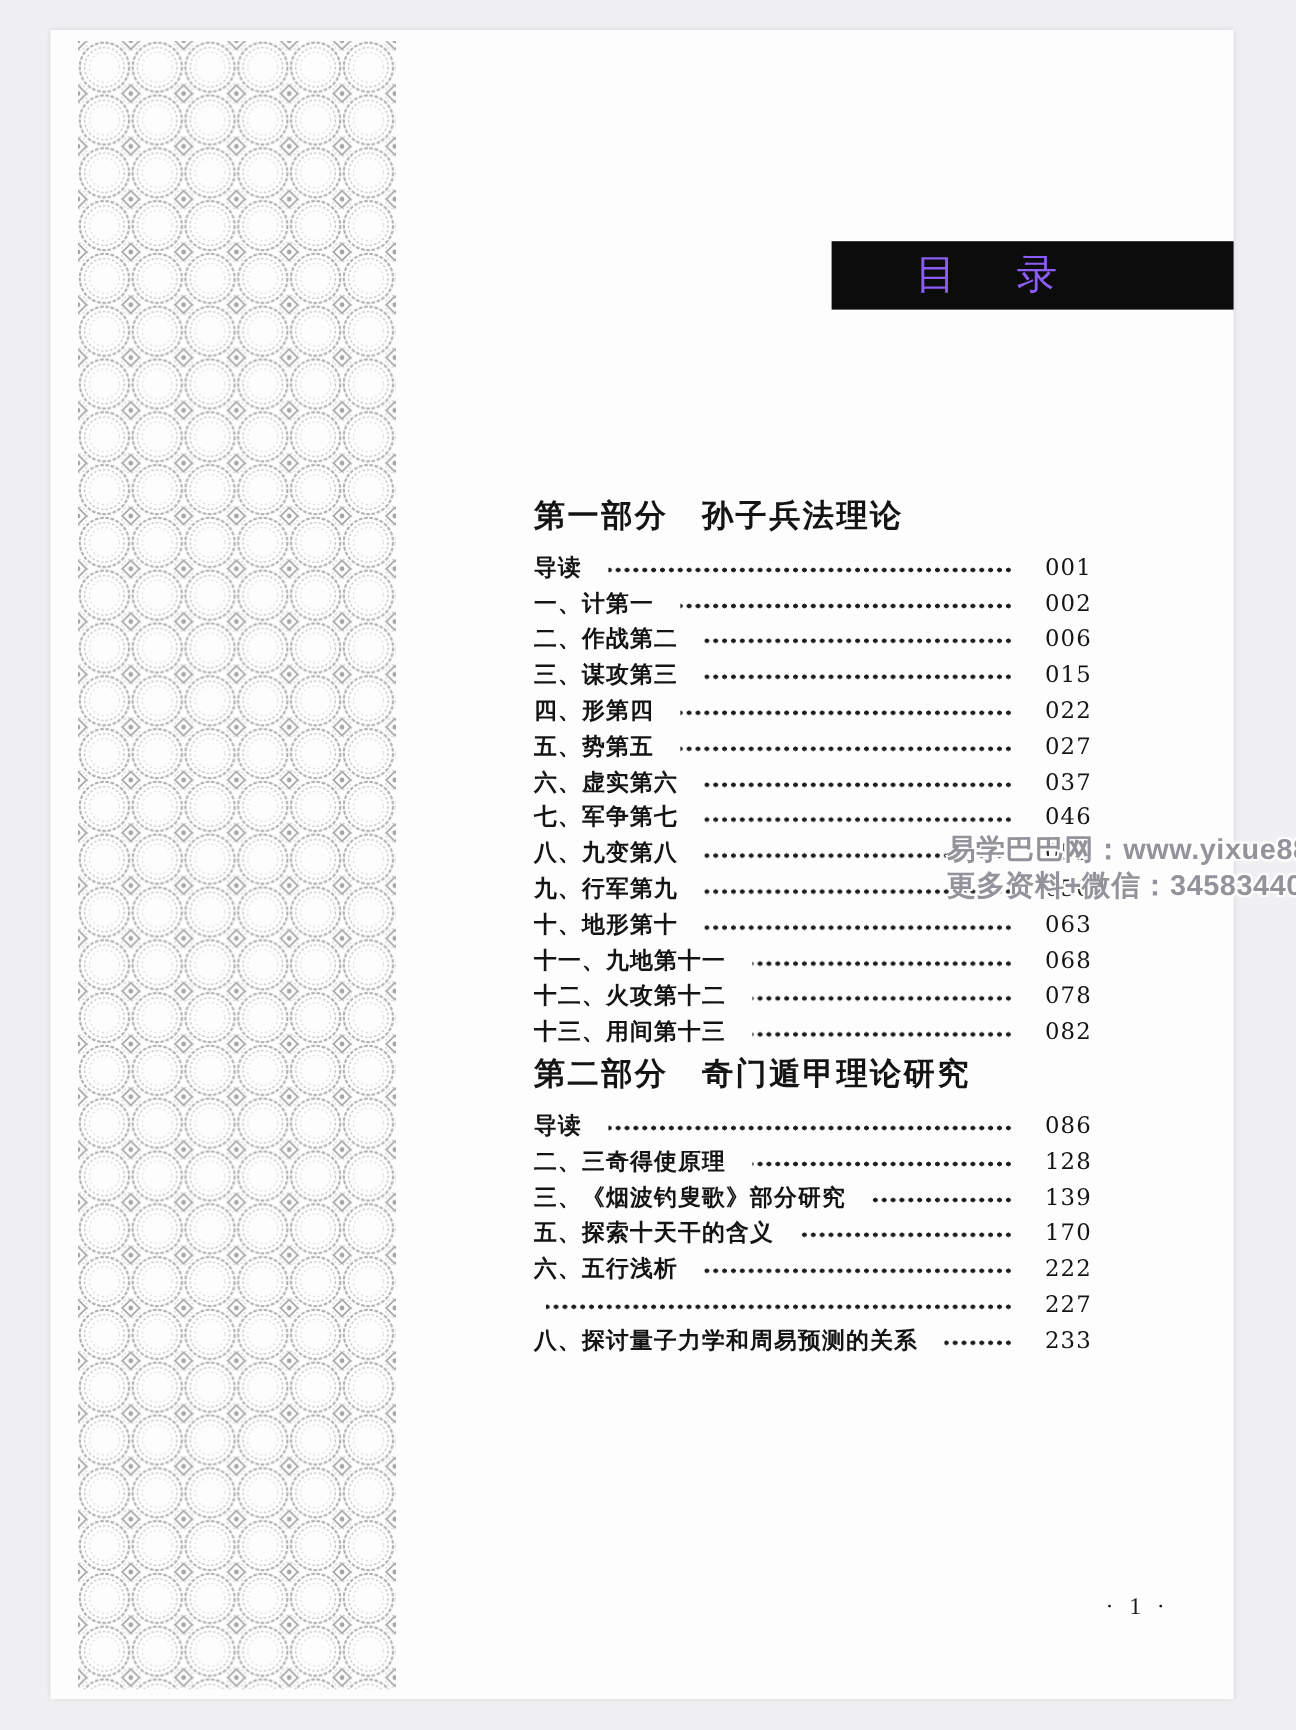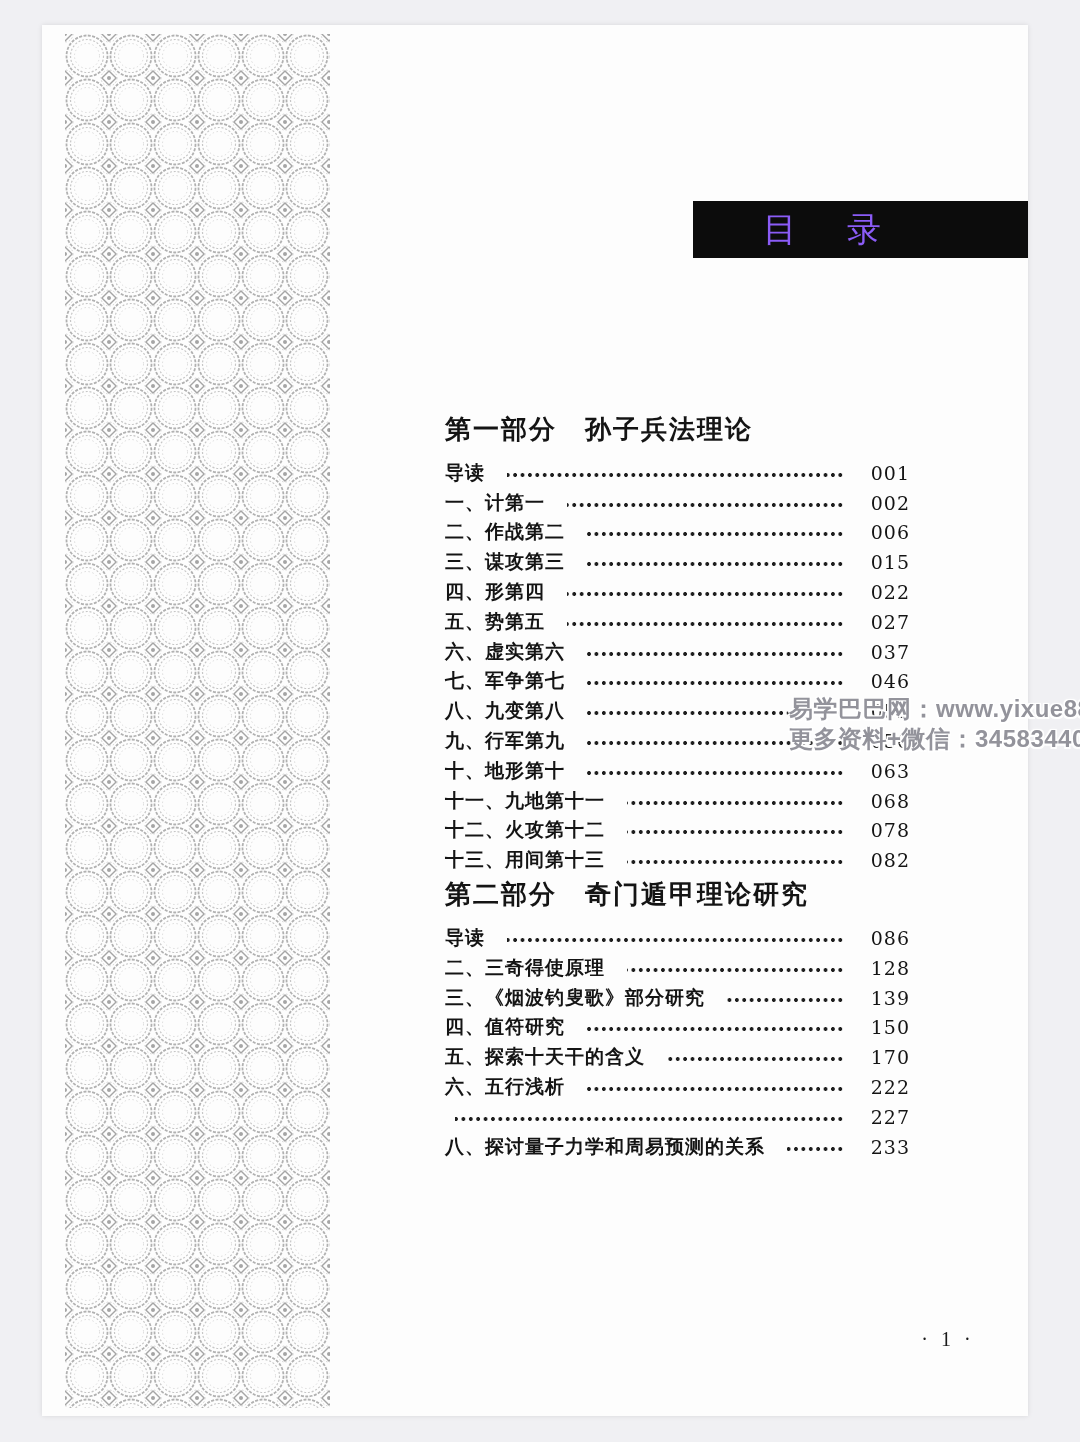--- a/index.html
+++ b/index.html
@@ -229,25 +229,20 @@
           <span class="toc-label">二、三奇得使原理</span>
           <span class="dots"></span>
           <span class="toc-page">128</span>
         </div>
         <div class="toc-row">
           <span class="toc-label">三、《烟波钓叟歌》部分研究</span>
           <span class="dots"></span>
           <span class="toc-page">139</span>
         </div>
         <div class="toc-row">
-          <span class="toc-label">四、值符研究</span>
-          <span class="dots"></span>
-          <span class="toc-page">150</span>
-        </div>
-        <div class="toc-row">
           <span class="toc-label">五、探索十天干的含义</span>
           <span class="dots"></span>
           <span class="toc-page">170</span>
         </div>
         <div class="toc-row">
           <span class="toc-label">六、五行浅析</span>
           <span class="dots"></span>
           <span class="toc-page">222</span>
         </div>
         <div class="toc-row">

